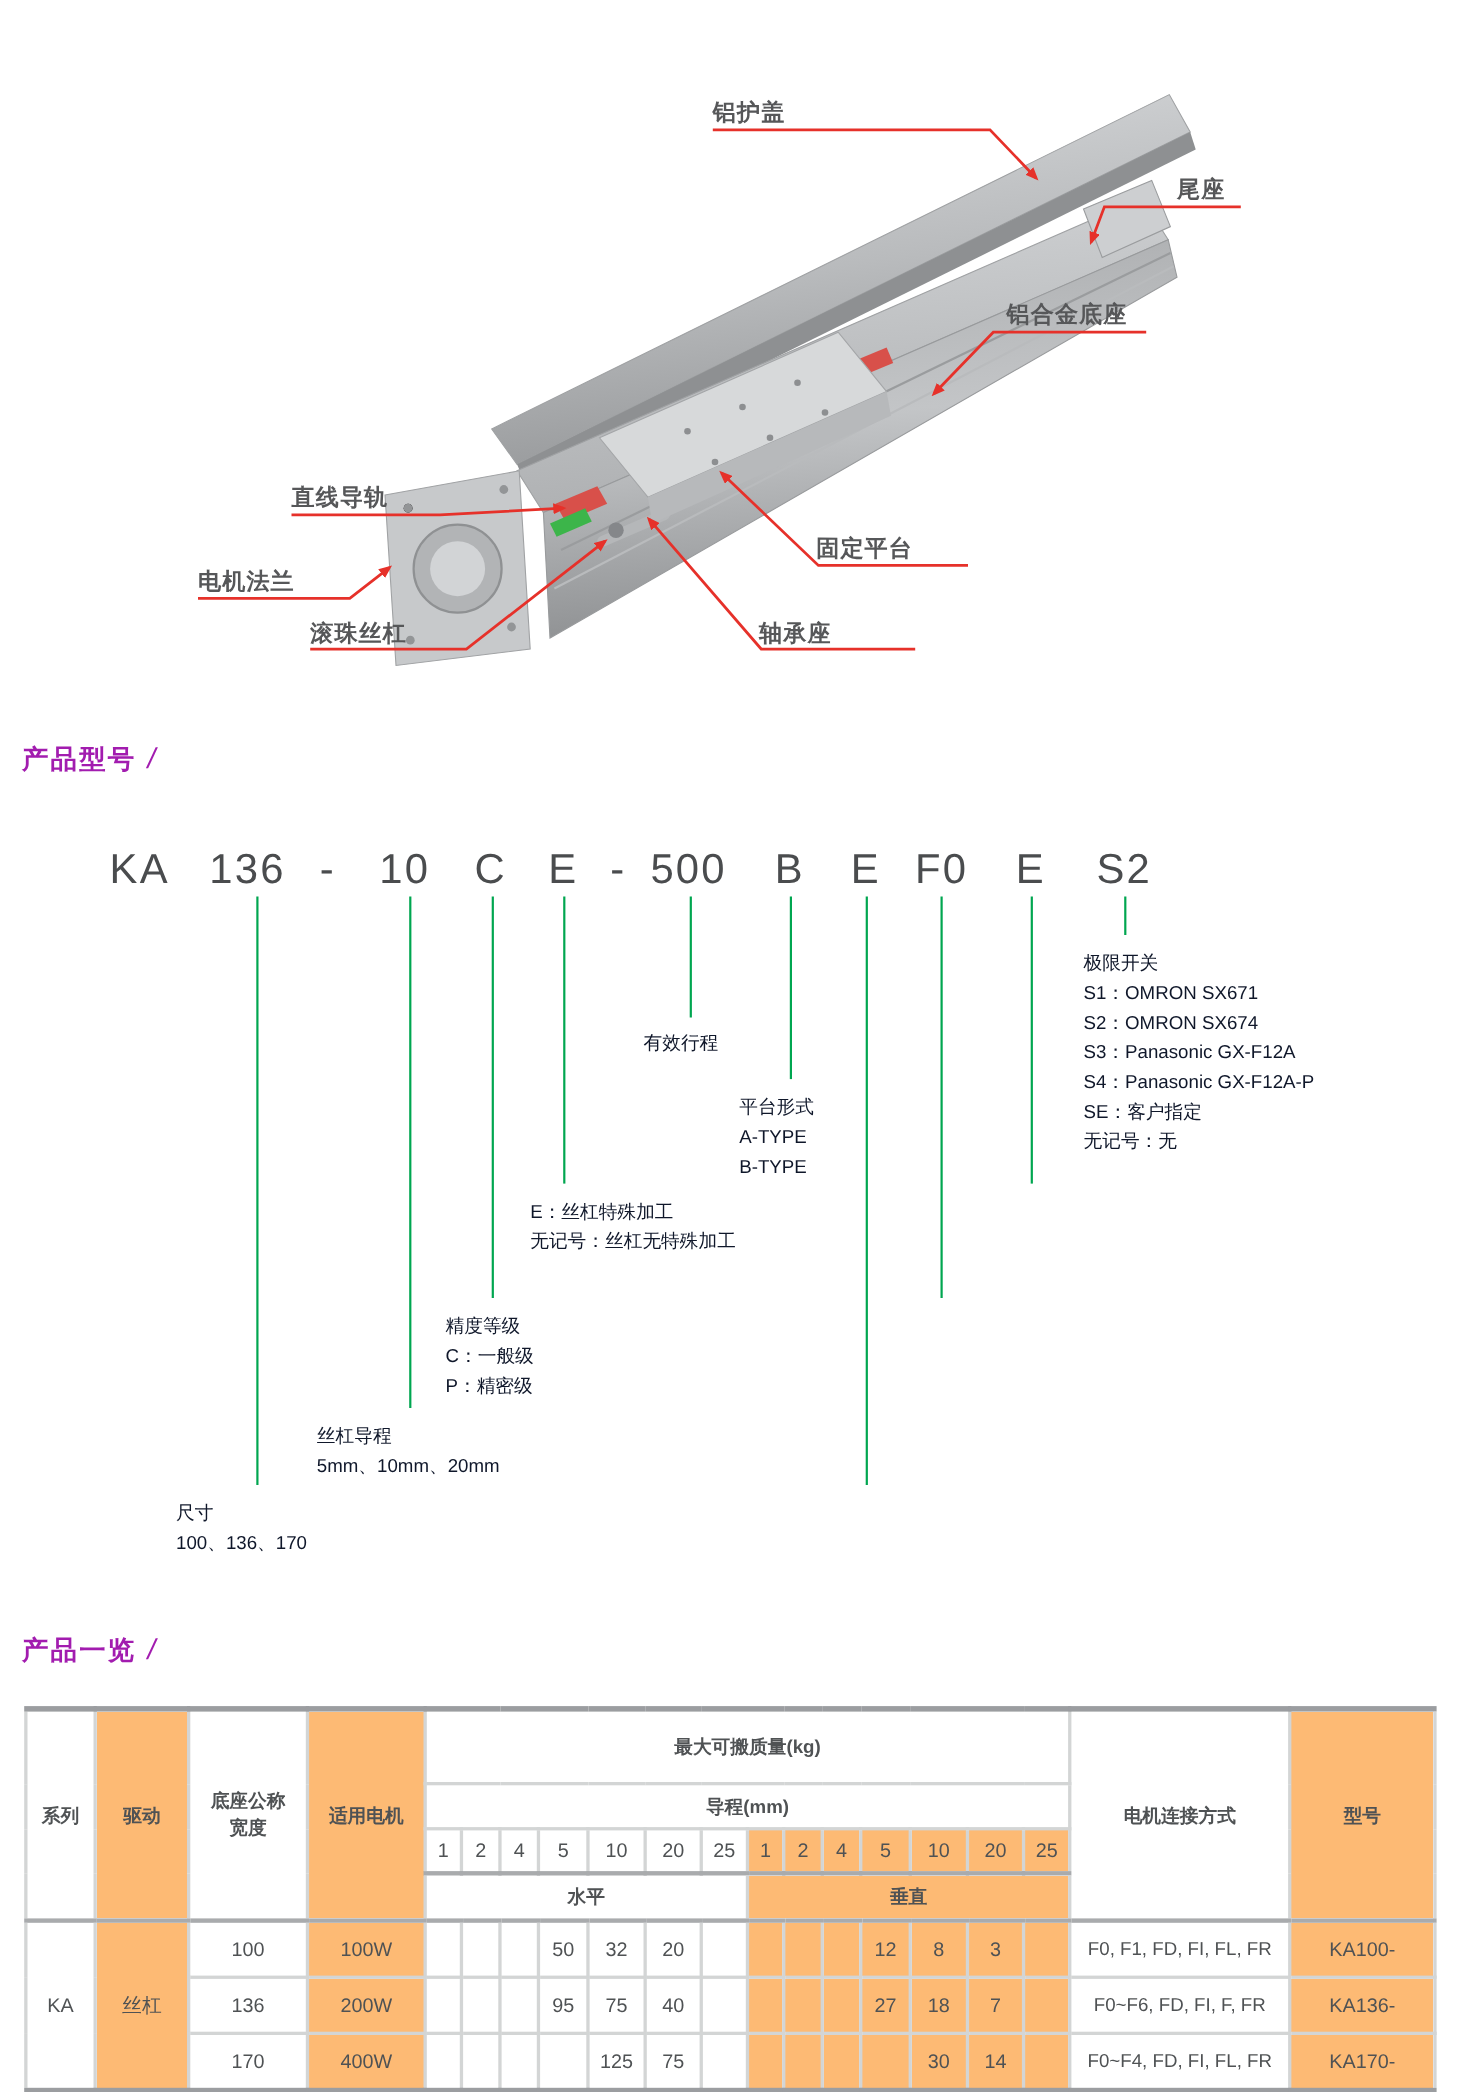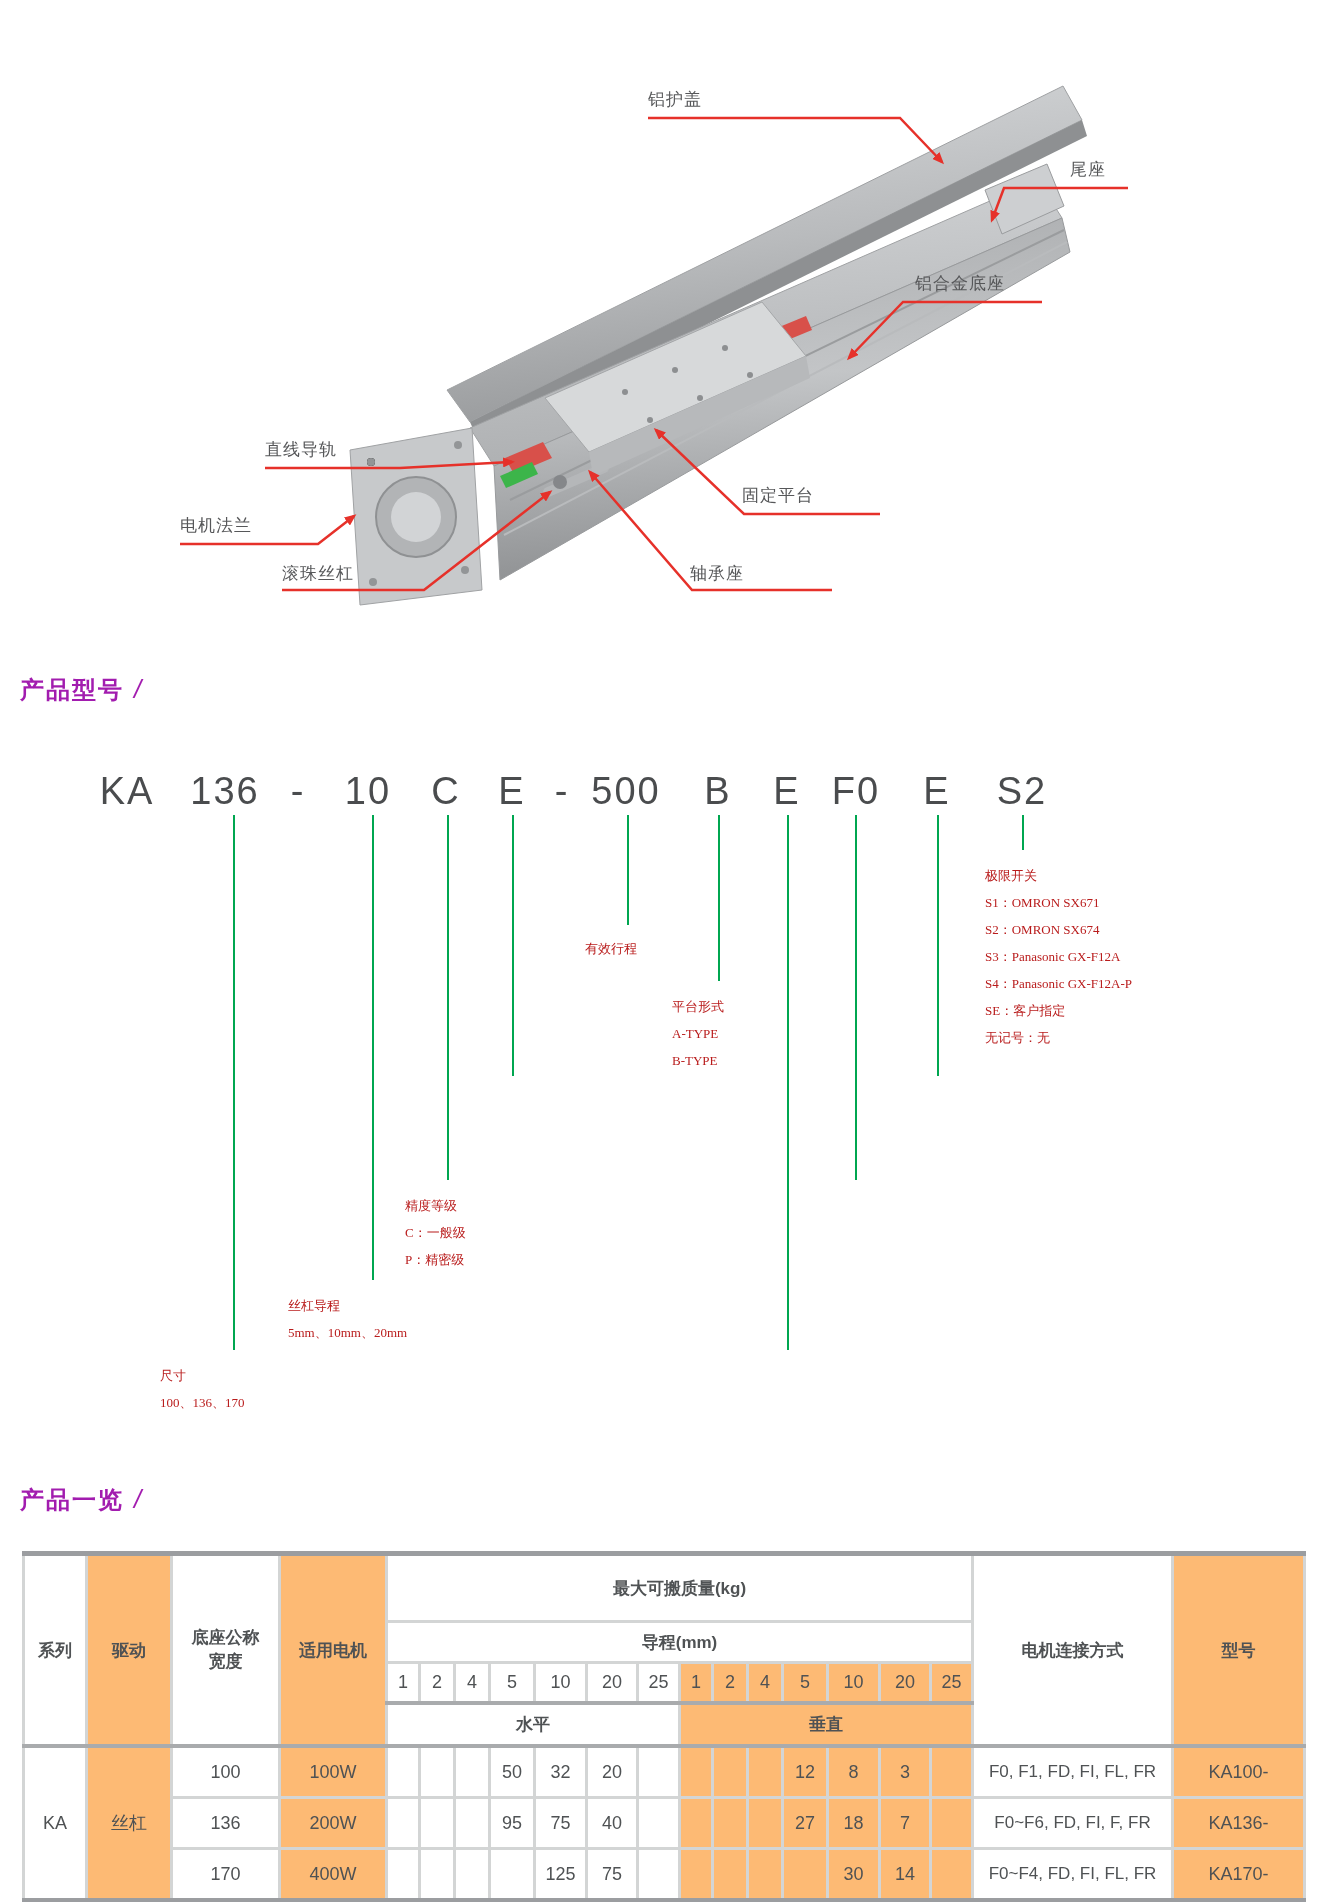--- a/index.html
+++ b/index.html
@@ -3,34 +3,34 @@
 <meta charset="utf-8">
 <style>
   html,body{margin:0;padding:0;background:#fff;}
   #page{
     position:relative;width:1325px;height:1902px;background:#fff;overflow:hidden;
     font-family:"Liberation Sans","DejaVu Sans",sans-serif;color:#58595b;
   }
   
   #figure-svg{position:absolute;left:0;top:30px;}
   .fig-label{
-    position:absolute;font-size:17px;color:#565759;letter-spacing:1px;white-space:nowrap;
+    position:absolute;font-size:21px;color:#565759;letter-spacing:1px;white-space:nowrap;font-weight:bold;
   }
   
   .sec-head{
     position:absolute;font-size:24px;font-weight:bold;color:#a21caf;letter-spacing:2px;white-space:nowrap;
   }
   .sec-head .slash{font-weight:400;font-style:italic;margin-left:10px;font-size:26px;}
   
   .seg{
     position:absolute;top:770px;transform:translateX(-50%);
     font-size:38px;color:#4a4c4e;font-weight:500;letter-spacing:2px;white-space:nowrap;
   }
   .gline{position:absolute;width:2px;background:#00a650;top:815px;}
-  .bk{position:absolute;font-size:13px;color:#b91c1c;line-height:27px;white-space:nowrap;font-family:Liberation Serif, serif;}
+  .bk{position:absolute;font-size:17px;color:#0f172a;line-height:27px;white-space:nowrap;}
   .bk span{display:block;}
   
   #overview-table{
     position:absolute;left:22px;top:1551px;width:1281px;
     border-collapse:collapse;table-layout:fixed;
     font-size:18px;color:#4f5254;
   }
   #overview-table th,#overview-table td{
     border:3px solid #d3d5d5;text-align:center;vertical-align:middle;
     padding:0 4px;font-weight:normal;overflow:hidden;
@@ -173,20 +173,24 @@
     <span>100、136、170</span>
   </div>
   <div class="bk" style="left:288px;top:1292px">
     <span>丝杠导程</span>
     <span>5mm、10mm、20mm</span>
   </div>
   <div class="bk" style="left:405px;top:1192px">
     <span>精度等级</span>
     <span>C：一般级</span>
     <span>P：精密级</span>
+  </div>
+  <div class="bk" style="left:482px;top:1088px">
+    <span>E：丝杠特殊加工</span>
+    <span>无记号：丝杠无特殊加工</span>
   </div>
   <div class="bk" style="left:585px;top:935px">
     <span>有效行程</span>
   </div>
   <div class="bk" style="left:672px;top:993px">
     <span>平台形式</span>
     <span>A-TYPE</span>
     <span>B-TYPE</span>
   </div>
   <div class="bk" style="left:985px;top:862px">

